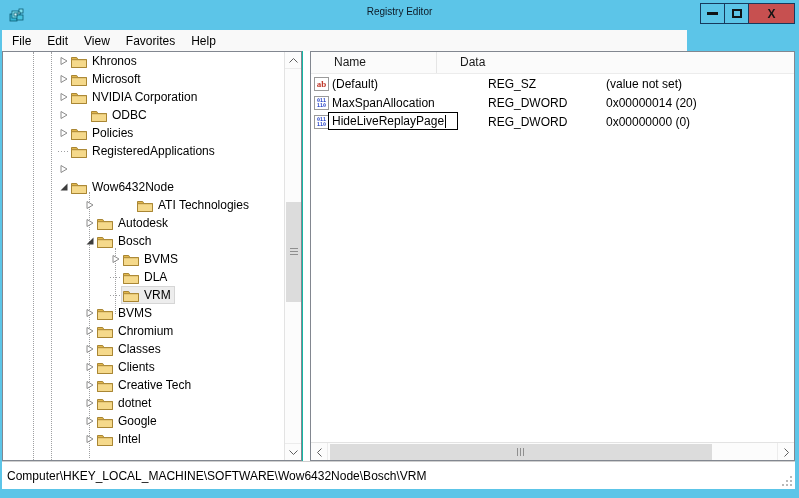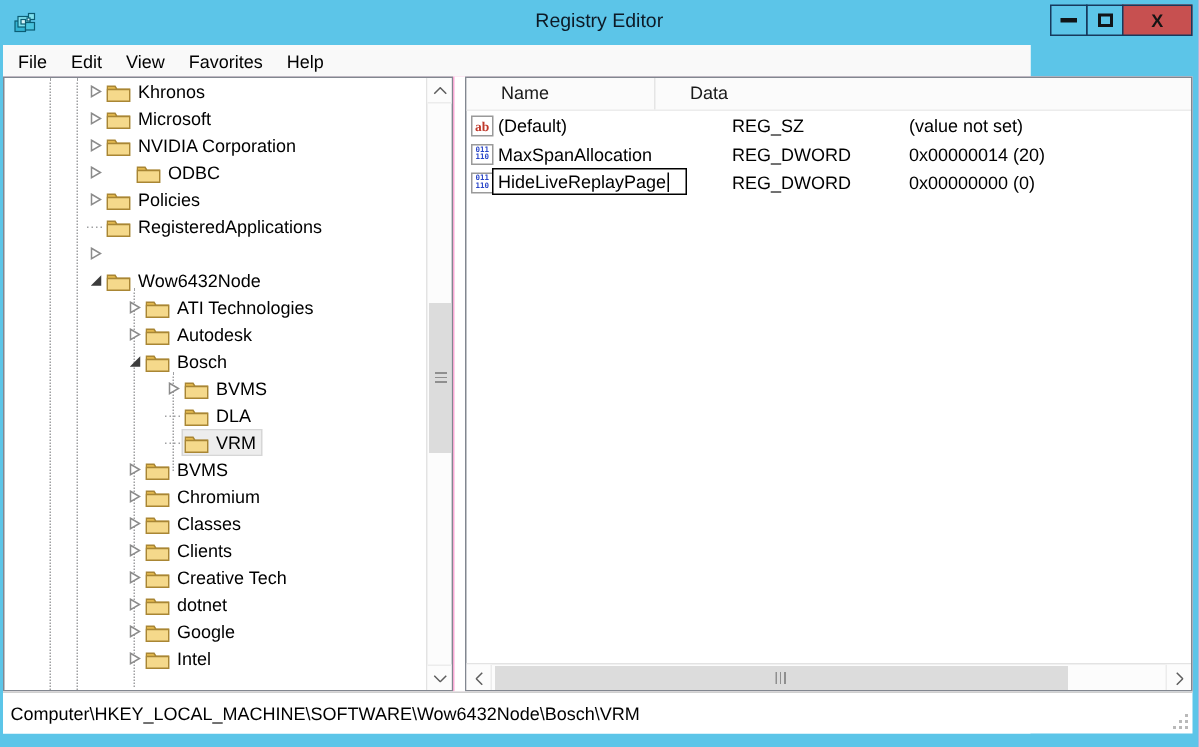--- a/index.html
+++ b/index.html
@@ -7,39 +7,39 @@
   body {
     font-family:"Liberation Sans", sans-serif;
     font-size:12px; color:#000;
     background:var(--titlebar,#5cc5e8);
     position:relative;
   }
 
   
   .titlebar { position:absolute; left:0; top:0; width:799px; height:30px; display:flex; align-items:center; }
   .app-icon { position:absolute; left:8px; top:6px; width:18px; height:18px; }
-  .win-title { position:absolute; left:0; right:0; top:6px; text-align:center; font-size:13px; color:#0d1a26; }
+  .win-title { position:absolute; left:0; right:0; top:6px; text-align:center; font-size:10px; color:#0d1a26; }
   .cap-btns { position:absolute; right:4px; top:3px; display:flex; }
   .cap-btn { height:21px; border:1px solid #17395c; margin-left:-1px;
              display:flex; align-items:center; justify-content:center; }
   .cap-btn.min, .cap-btn.max { width:25px; background:transparent; }
   .cap-btn.close { width:47px; background:var(--close_button,#c75050); }
   .glyph-min { width:11px; height:3px; background:#101417; }
   .glyph-max { width:10px; height:9px; border:2px solid #101417; background:transparent; }
   .glyph-close { font-size:12px; font-weight:bold; color:#141414; line-height:1; }
 
   
   .client { position:absolute; left:2px; top:30px; width:685px; height:459px; background:#fff; }
 
   
   .menubar { height:21px; display:flex; align-items:center; padding-left:2px; background:#f9f9f9; }
   .menu-item { padding:2px 8px; cursor:default; }
 
   
-  .main { position:absolute; left:0; top:21px; width:793px; height:410px; background:#f9a8d4; }
+  .main { position:absolute; left:0; top:21px; width:793px; height:410px; background:#14b8a6; }
 
   
   .tree-pane { position:absolute; left:0; top:0; width:300px; height:410px;
                border:1px solid #828790; background:#fff; overflow:hidden; }
   .tree-content { position:absolute; left:0; top:0; right:17px; bottom:0; overflow:hidden; }
   .guide { position:absolute; width:0; border-left:1px dotted #9fa0a2; }
   .g1 { left:30px; top:0; height:100%; }
   .g2 { left:48px; top:0; height:100%; }
   .g3 { left:86px; top:140px; height:266px; }
   .g4 { left:112px; top:196px; height:66px; }
@@ -258,21 +258,21 @@
             <span class="node">
               <span class="folder">
                 <svg width="16" height="13" viewBox="0 0 16 13">
                   <path d="M0.5 2.5 h5.2 l1.2 2 h8.6 v8 h-15 z" fill="#e3b84e" stroke="#a98634"></path>
                   <path d="M0.5 4.7 h15 v7.8 h-15 z" fill="#f5d98b" stroke="#a98634"></path>
                 </svg>
               </span>
               <span class="tlabel">Wow6432Node</span>
             </span>
           </div>
-          <div class="tree-row" style="padding-left: 81px;">
+          <div class="tree-row" style="padding-left: 81px; gap: 40px;">
             <span class="twisty">
               <svg width="12" height="16">
                 <polygon points="3,4.5 9,8 3,11.5" fill="#ffffff" stroke="#8c8c8c"></polygon>
               </svg>
             </span>
             <span class="node">
               <span class="folder">
                 <svg width="16" height="13" viewBox="0 0 16 13">
                   <path d="M0.5 2.5 h5.2 l1.2 2 h8.6 v8 h-15 z" fill="#e3b84e" stroke="#a98634"></path>
                   <path d="M0.5 4.7 h15 v7.8 h-15 z" fill="#f5d98b" stroke="#a98634"></path>

